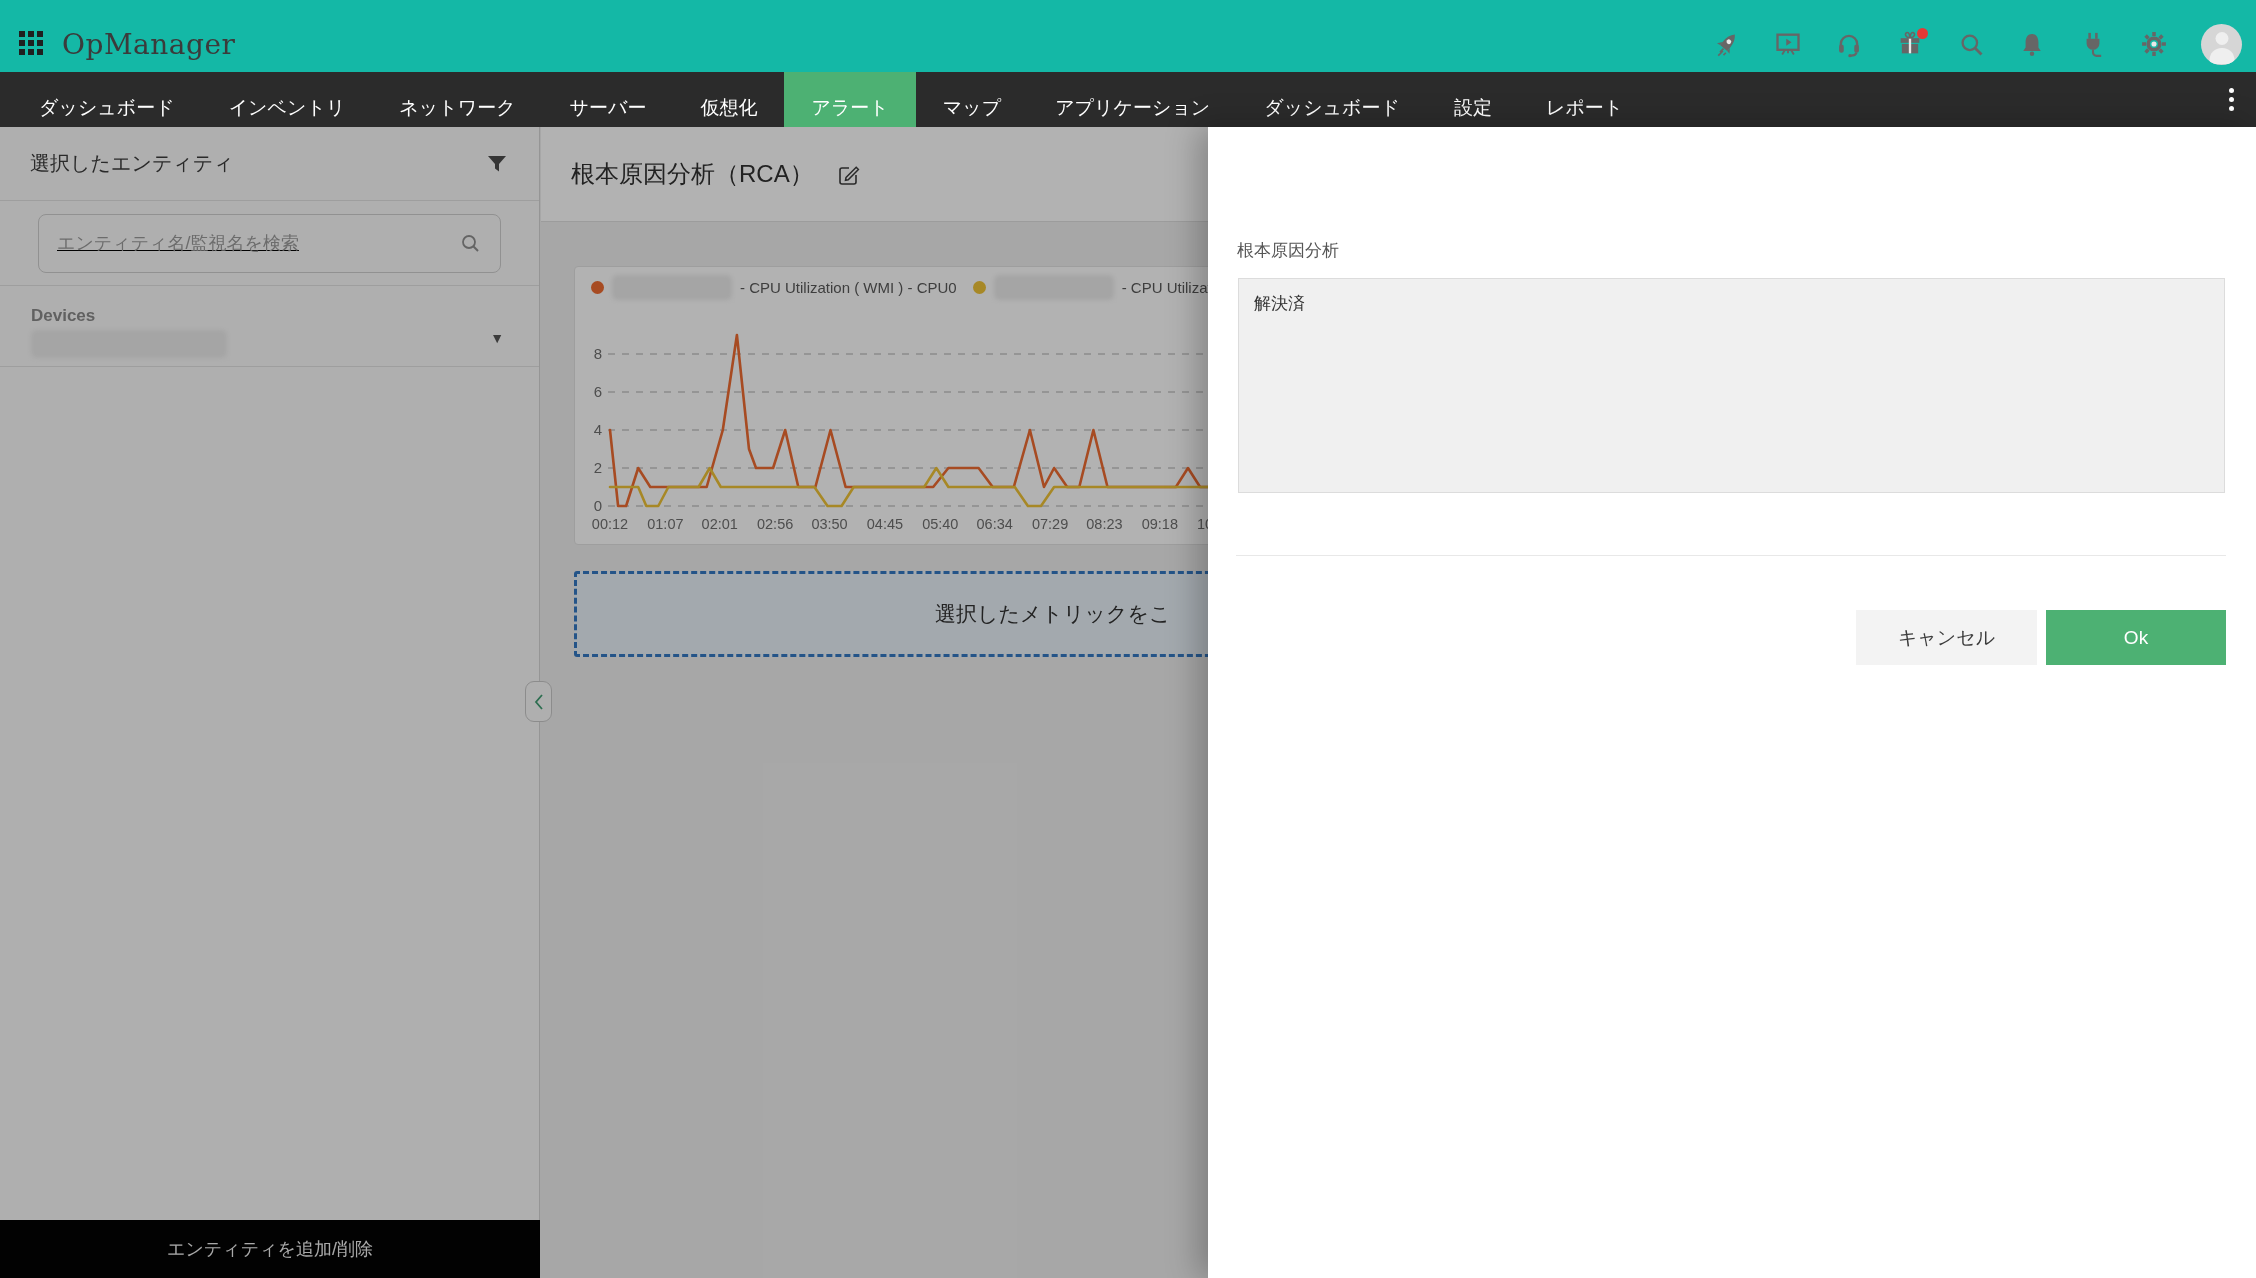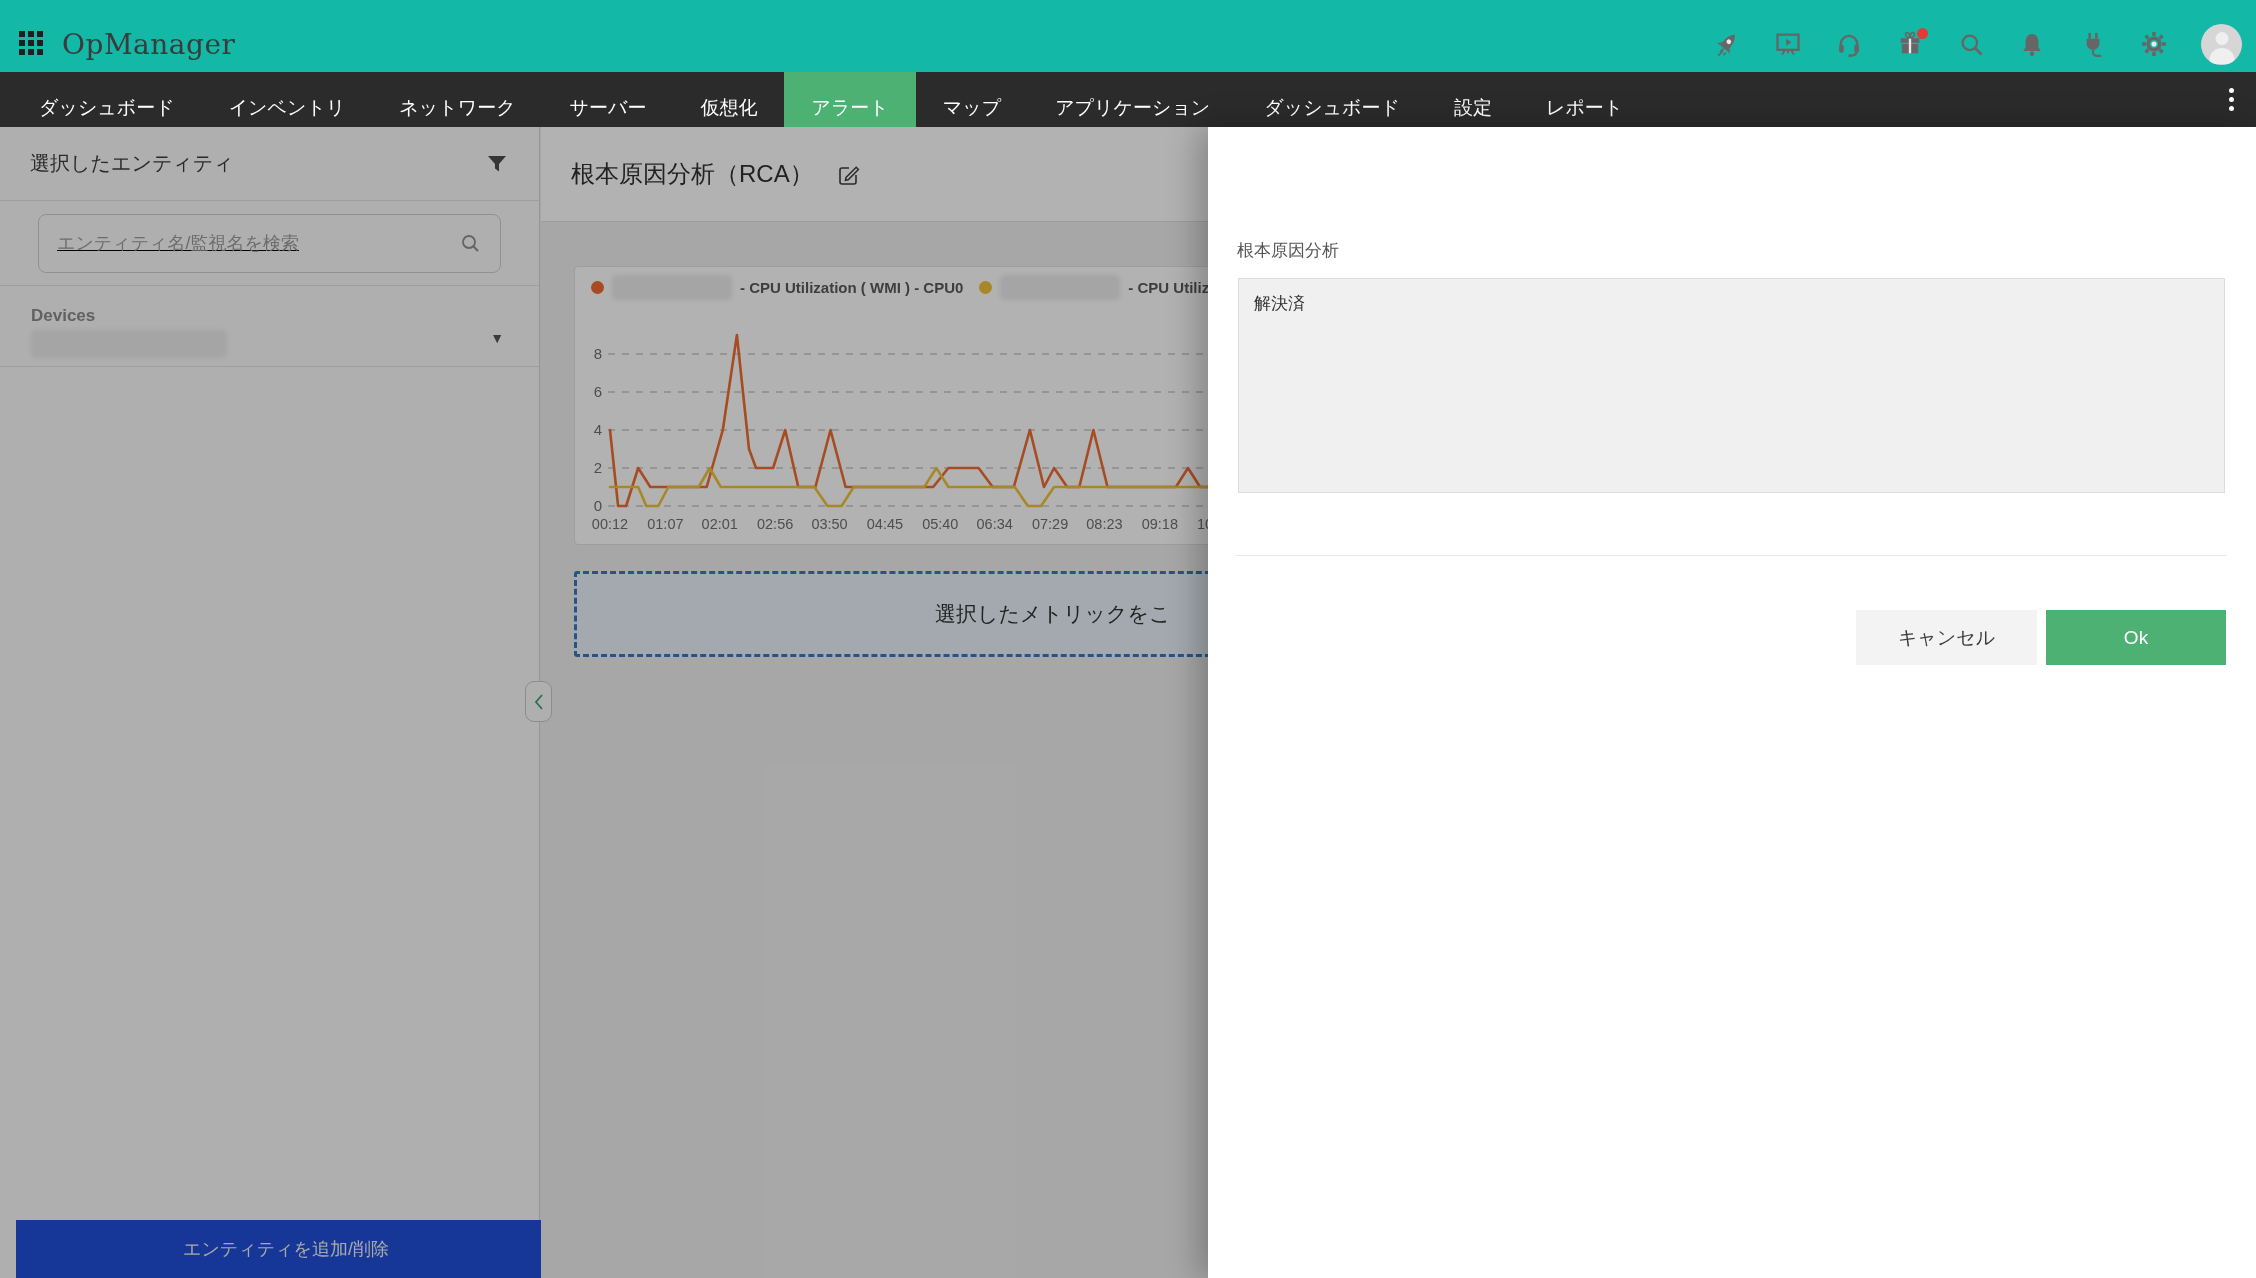--- a/index.html
+++ b/index.html
@@ -36,30 +36,30 @@
   .funnel { margin-left:auto; width:24px; height:24px; cursor:pointer; }
   .sb-search { height:85px; border-bottom:1px solid #e2e2e2; display:flex; align-items:center; }
   .search-box { margin:0 38px; width:478px; height:59px; border:1px solid #cfcfcf; border-radius:8px; background:#fbfbfb; display:flex; align-items:center; padding:0 18px;text-decoration:underline; }
   .search-box input { flex:1; border:none; outline:none; background:transparent; font-size:18px; color:#444; font-family:inherit; }
   .search-box input::placeholder { color:#9a9a9a; }
   .sb-group { border-bottom:1px solid #e2e2e2; padding:20px 0 8px 31px; position:relative; }
   .group-label { font-size:17px; color:#8a8a8a;font-weight:bold; }
   .redact { background:#ececec; border-radius:5px; filter:blur(2px); }
   .device-redact { width:196px; height:28px; margin-top:4px; cursor:pointer; }
   .group-caret { position:absolute; right:35px; top:44px; font-size:14px; color:#555; cursor:pointer; }
-  .sb-add-btn { position:absolute; bottom:0; left:16px; width:540px; height:58px; background:#1d4ed8; color:#f2f2f2; font-size:18px; border:none; cursor:pointer; font-family:inherit; }
+  .sb-add-btn { position:absolute; bottom:0; left:0; width:540px; height:58px; background:#000000; color:#f2f2f2; font-size:18px; border:none; cursor:pointer; font-family:inherit; }
   .collapse-pill { position:absolute; left:525px; top:554px; width:27px; height:41px; border:1px solid #c9c9c9; border-radius:9px; background:#fbfbfb; display:flex; align-items:center; justify-content:center; cursor:pointer; z-index:2; }
 
   
   .content { position:absolute; left:541px; top:0; right:0; bottom:0; background:#f0f0f0; }
   .title-bar { height:95px; background:#fff; border-bottom:1px solid #e0e0e0; display:flex; align-items:center; padding-left:30px; }
   .page-title { font-size:24px; color:#2f2f2f; }
   .edit-icon { margin-left:22px; width:26px; height:26px; cursor:pointer; }
   .chart-card { position:absolute; left:33px; top:139px; width:700px; height:279px; background:#fff; border:1px solid #e2e2e2; border-radius:4px; }
-  .legend { position:absolute; left:16px; top:8px; display:flex; align-items:center; gap:16px; white-space:nowrap;font-weight:bold; }
+  .legend { position:absolute; left:16px; top:8px; display:flex; align-items:center; gap:16px; white-space:nowrap; }
   .legend-item { display:flex; align-items:center; gap:8px; cursor:pointer; }
   .legend-dot { width:13px; height:13px; border-radius:50%; }
   .legend-redact { width:120px; height:25px; }
   .legend-label { font-size:15px; color:#585858; }
   .chart-svg { position:absolute; left:0; top:0; }
   .drop-box { position:absolute; left:33px; top:444px; width:700px; height:86px; border:3px dashed #3277c3; border-radius:3px; background:#e9f2f9; cursor:pointer; }
   .drop-text { position:absolute; left:358px; top:50%; transform:translateY(-50%); font-size:21px; color:#2f2f2f; white-space:nowrap; }
 
   
   .overlay { position:absolute; inset:0; background:rgba(8,8,8,0.31); z-index:40; }

